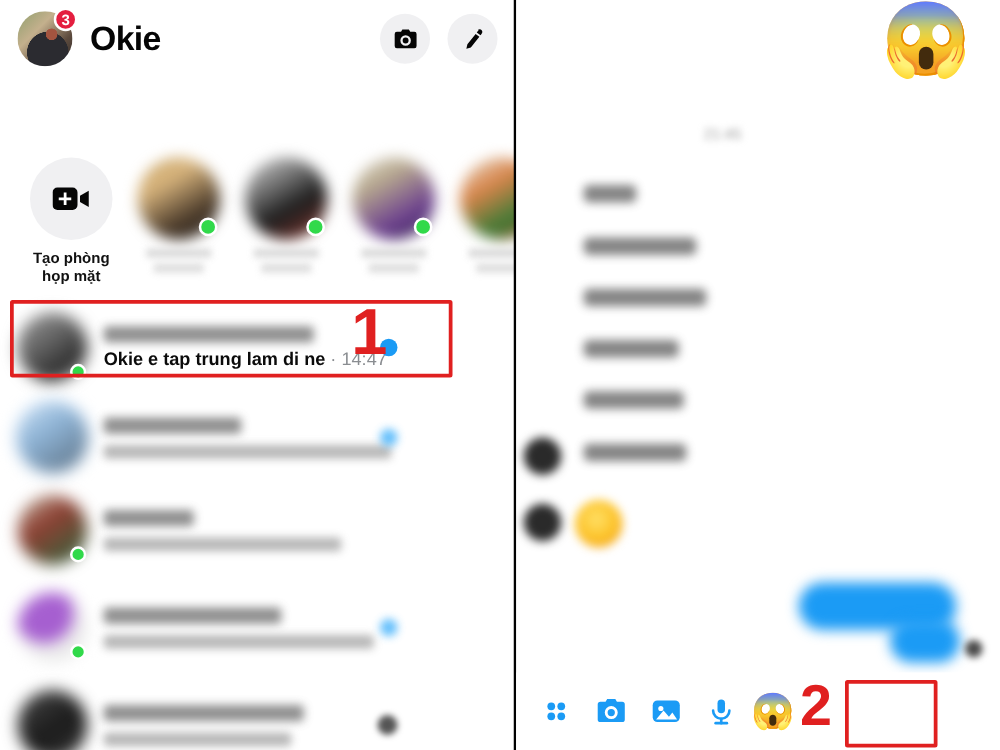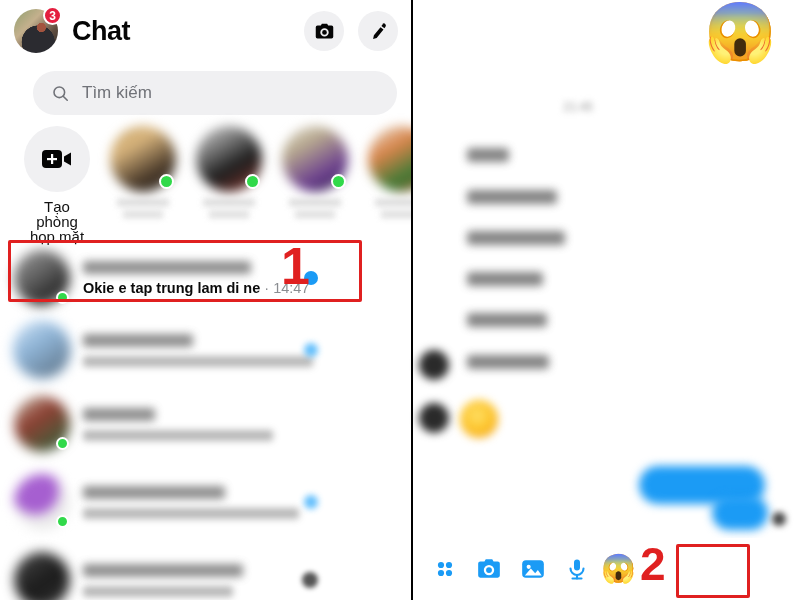--- a/index.html
+++ b/index.html
@@ -65,22 +65,22 @@
   .stories-row {
     position: absolute; left: 0; top: 126px; width: 412px; height: 110px;
     display: flex; align-items: flex-start; padding-left: 24px; gap: 20px;
   }
   .story-cell { width: 76px; display: flex; flex-direction: column; align-items: center; }
   .room-circle {
     width: 66px; height: 66px; border-radius: 50%;
     background: #f0f0f2; display: flex; align-items: center; justify-content: center;
   }
   .room-label {
-    margin-top: 7px; font-size: 15px; line-height: 15px;
-    text-align: center; color: #111; white-space: pre-line;
+    margin-top: 7px; font-size: 12px; line-height: 15px;
+    text-align: center; color: #111; white-space: pre-line; font-weight: bold;
   }
   .story-avatar-wrap { position: relative; width: 66px; height: 66px; }
   .story-avatar { width: 66px; height: 66px; border-radius: 50%; filter: blur(5.5px); }
   .s1 { background: linear-gradient(150deg,#c8a76a 0%, #d9b57d 30%, #4a3a2a 70%, #2a2420 100%); }
   .s2 { background: linear-gradient(150deg,#cfcfcf 0%, #8e8e8e 25%, #1e1e1e 60%, #8c3a32 100%); }
   .s3 { background: linear-gradient(150deg,#e6e2d8 0%, #b7a98e 30%, #6b3f8e 70%, #2c2340 100%); }
   .s4 { background: linear-gradient(150deg,#e8e3d6 0%, #d8844a 35%, #3f7a36 70%, #b4481f 100%); }
   .online-dot {
     position: absolute; right: 2px; bottom: 3px;
     width: 15px; height: 15px; border-radius: 50%;
@@ -203,42 +203,35 @@
 
 <div id="screen">
 
   <div id="left-panel">
 
     <div class="chat-header">
       <div class="avatar-wrap">
         <div class="avatar-img"></div>
         <div class="avatar-badge">3</div>
       </div>
-      <div class="header-title">Chat</div>
+      <div class="header-title">Okie</div>
       <div class="header-actions">
         <div class="circle-btn">
           <svg width="21" height="21" viewBox="0 0 24 24">
             <path fill="#050505" d="M9 3l-1.2 2H4a2 2 0 0 0-2 2v11a2 2 0 0 0 2 2h16a2 2 0 0 0 2-2V7a2 2 0 0 0-2-2h-3.8L15 3H9zm3 5.2a4.8 4.8 0 1 1 0 9.6 4.8 4.8 0 0 1 0-9.6zm0 2.1a2.7 2.7 0 1 0 0 5.4 2.7 2.7 0 0 0 0-5.4z"></path>
           </svg>
         </div>
         <div class="circle-btn">
           <svg width="20" height="20" viewBox="0 0 24 24">
             <path fill="#050505" d="M17.6 3.2a2.6 2.6 0 0 1 3.2 4l-1.1 1.4-3.6-2.7 1.1-1.4a2.6 2.6 0 0 1 .4-.3zM15 7.4l3.6 2.7-8.2 10.3-4.3 1.2 1-4.4L15 7.4z"></path>
           </svg>
         </div>
       </div>
     </div>
 
-    <div class="search-bar">
-      <svg width="19" height="19" viewBox="0 0 24 24">
-        <circle cx="10.5" cy="10.5" r="6.7" fill="none" stroke="#707278" stroke-width="2"></circle>
-        <line x1="15.4" y1="15.4" x2="20.5" y2="20.5" stroke="#707278" stroke-width="2" stroke-linecap="round"></line>
-      </svg>
-      <span class="search-placeholder">Tìm kiếm</span>
-    </div>
 
     <div class="stories-row">
       <div class="story-cell">
         <div class="room-circle">
           <svg width="30" height="22" viewBox="0 0 30 22">
             <rect x="0" y="2" width="20" height="18" rx="4" fill="#050505"></rect>
             <path d="M22 8.5 L29 4.5 L29 17.5 L22 13.5 Z" fill="#050505"></path>
             <rect x="9" y="6" width="2.2" height="10" fill="#fff"></rect>
             <rect x="5" y="10" width="10" height="2.2" fill="#fff"></rect>
           </svg>

